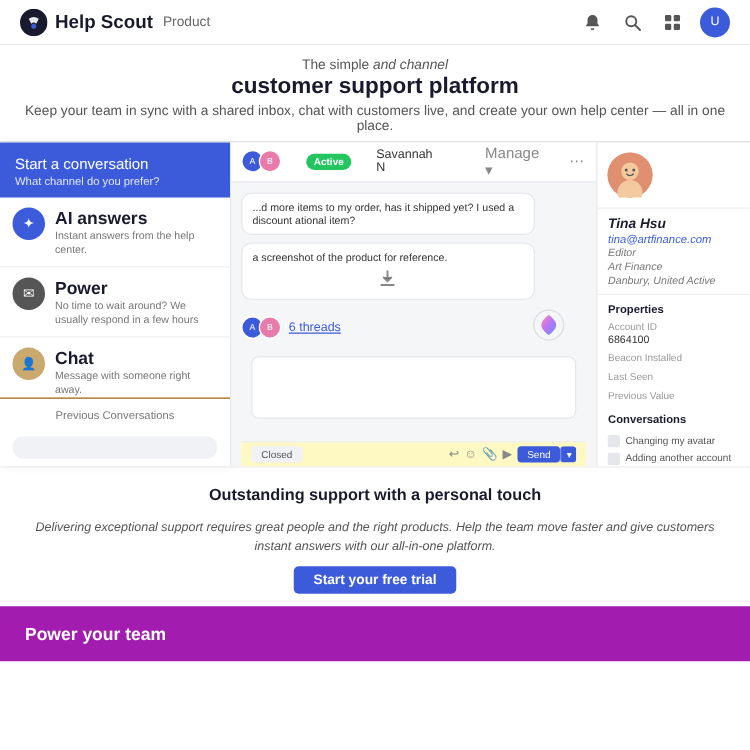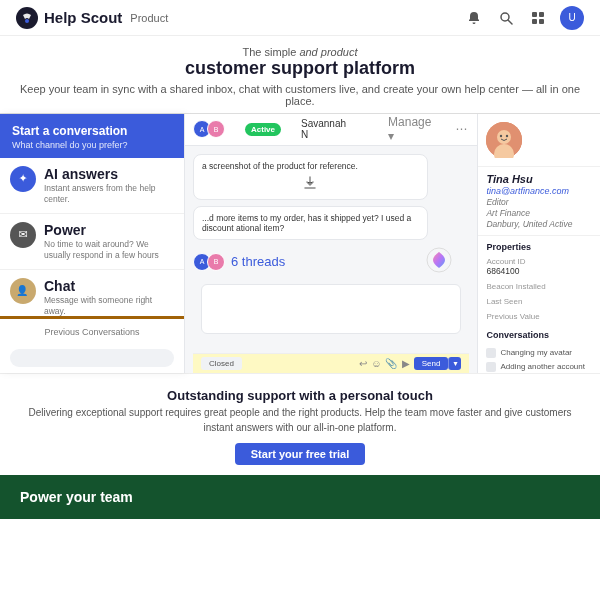--- a/index.html
+++ b/index.html
@@ -102,21 +102,21 @@
       flex-direction: column;
       box-shadow: 2px 0 8px rgba(0,0,0,0.06);
     }
     .chat-header {
       background: #3b5bdb;
       color: #fff;
       padding: 10px 12px 8px;
     }
     .chat-header-title {
       font-size: 12px;
-      font-weight: 700;
+      font-weight: 400;
     }
     .chat-header-sub {
       font-size: 9px;
       opacity: 0.85;
       margin-top: 2px;
     }
     .chat-options {
       flex: 1;
       overflow: hidden;
     }
@@ -164,21 +164,21 @@
       font-size: 8.5px;
       color: #777;
       margin-top: 1px;
       line-height: 1.3;
     }
     .chat-prev {
       padding: 8px 10px;
       font-size: 9px;
       color: #777;
       text-align: center;
-      border-top: 3px solid #a16207;
+      border-top: 1px solid #a16207;
     }
     .chat-search {
       margin: 4px 10px 6px;
       background: #f0f2f5;
       border-radius: 12px;
       height: 18px;
       border: none;
       width: calc(100% - 20px);
     }
 
@@ -255,22 +255,23 @@
     .threads-row {
       display: flex;
       align-items: center;
       gap: 6px;
       margin: 6px 0;
     }
     .threads-avatars {
       display: flex;
     }
     .threads-link {
-      font-size: 13px;
+      font-size: 10px;
       color: #3b5bdb;
+      text-decoration: underline;
     }
     .compose-area {
       background: #fff;
       border: 1px solid #e5e7eb;
       border-radius: 6px;
       margin: 0 8px 4px;
       height: 50px;
     }
     .compose-toolbar {
       display: flex;
@@ -391,39 +392,40 @@
       border-top: 1px solid #eee;
     }
     .outstanding-title {
       font-size: 13px;
       font-weight: 800;
       color: #1a1a2e;
     }
     .outstanding-desc {
       font-size: 10px;
       color: #555;
-      margin-top: 2px;
+      margin-top: 12px;
       line-height: 1.5;
+      font-style: italic;
     }
     .cta-button {
       display: inline-block;
       margin-top: 8px;
       background: #3b5bdb;
       color: #fff;
       font-size: 11px;
       font-weight: 600;
       padding: 5px 16px;
       border-radius: 4px;
       cursor: pointer;
       border: none;
     }
 
     
     .power-section {
-      background: #14532d;
+      background: #a21caf;
       padding: 14px 20px;
       flex: 1;
     }
     .power-title {
       font-size: 14px;
       font-weight: 800;
       color: #fff;
     }
   </style>
 </head>
@@ -459,21 +461,21 @@
         <rect x="2" y="9" width="5" height="5" rx="1" fill="#555"></rect>
         <rect x="9" y="9" width="5" height="5" rx="1" fill="#555"></rect>
       </svg>
     </div>
     <div class="nav-avatar">U</div>
   </div>
 </nav>
 
 <div class="hero">
   <div class="hero-sub">
-    The simple <em>and product</em>
+    The simple <em>and channel</em>
   </div>
   <div class="hero-title">customer support platform</div>
   <div class="hero-desc">Keep your team in sync with a shared inbox, chat with customers live, and create your own help center — all in one place.</div>
 </div>
 
 <div class="main-content">
 
   <div class="chat-widget">
     <div class="chat-header">
       <div class="chat-header-title">Start a conversation</div>
@@ -517,30 +519,30 @@
         <div class="mini-avatar pink">B</div>
       </div>
       <span class="status-badge">Active</span>
       <span class="agent-name">Savannah N</span>
       <div class="toolbar-spacer"></div>
       <span class="toolbar-icon">Manage ▾</span>
       <span class="toolbar-icon">⋯</span>
     </div>
 
     <div class="app-message-area">
+      <div class="message-bubble">
+        <span>...d more items to my order, has it shipped yet? I used a discount ational item?</span>
+      </div>
       <div class="message-bubble">
         <span>a screenshot of the product for reference.</span>
         <div style="text-align:center;margin-top:4px;">
           <svg width="16" height="16" viewBox="0 0 16 16">
             <path d="M8 2v8m-3-3 3 3 3-3M3 13h10" stroke="#888" stroke-width="1.5" stroke-linecap="round"></path>
           </svg>
         </div>
-      </div>
-      <div class="message-bubble">
-        <span>...d more items to my order, has it shipped yet? I used a discount ational item?</span>
       </div>
 
       <div class="threads-row">
         <div class="threads-avatars">
           <div class="mini-avatar">A</div>
           <div class="mini-avatar pink">B</div>
         </div>
         <span class="threads-link">6 threads</span>
 
         <div style="margin-left:auto;margin-right:16px;">

